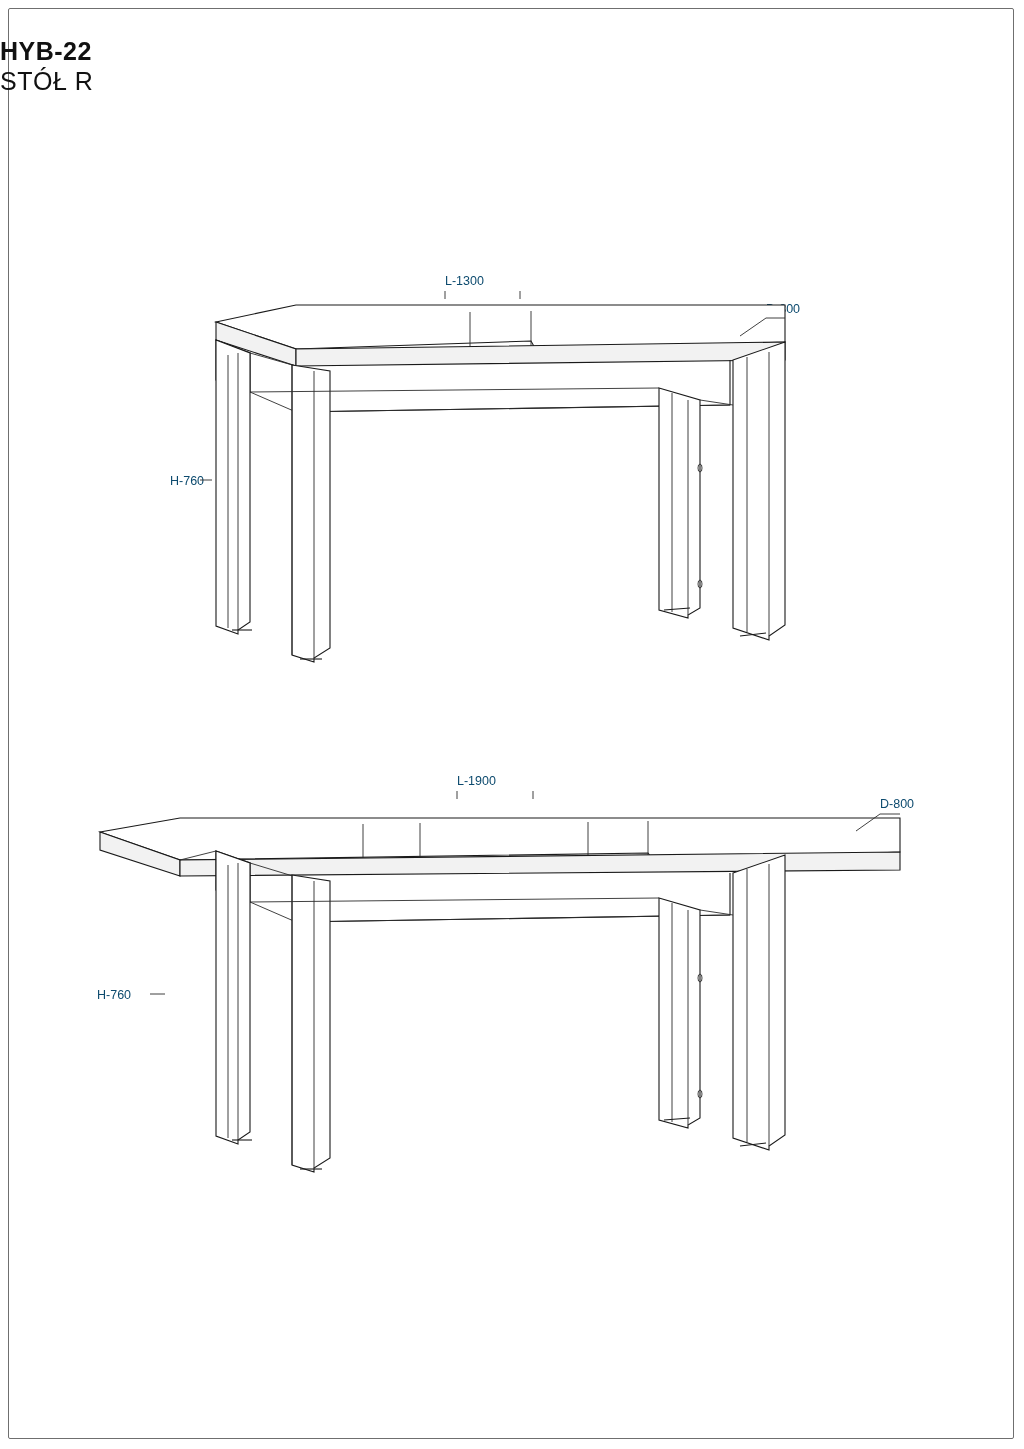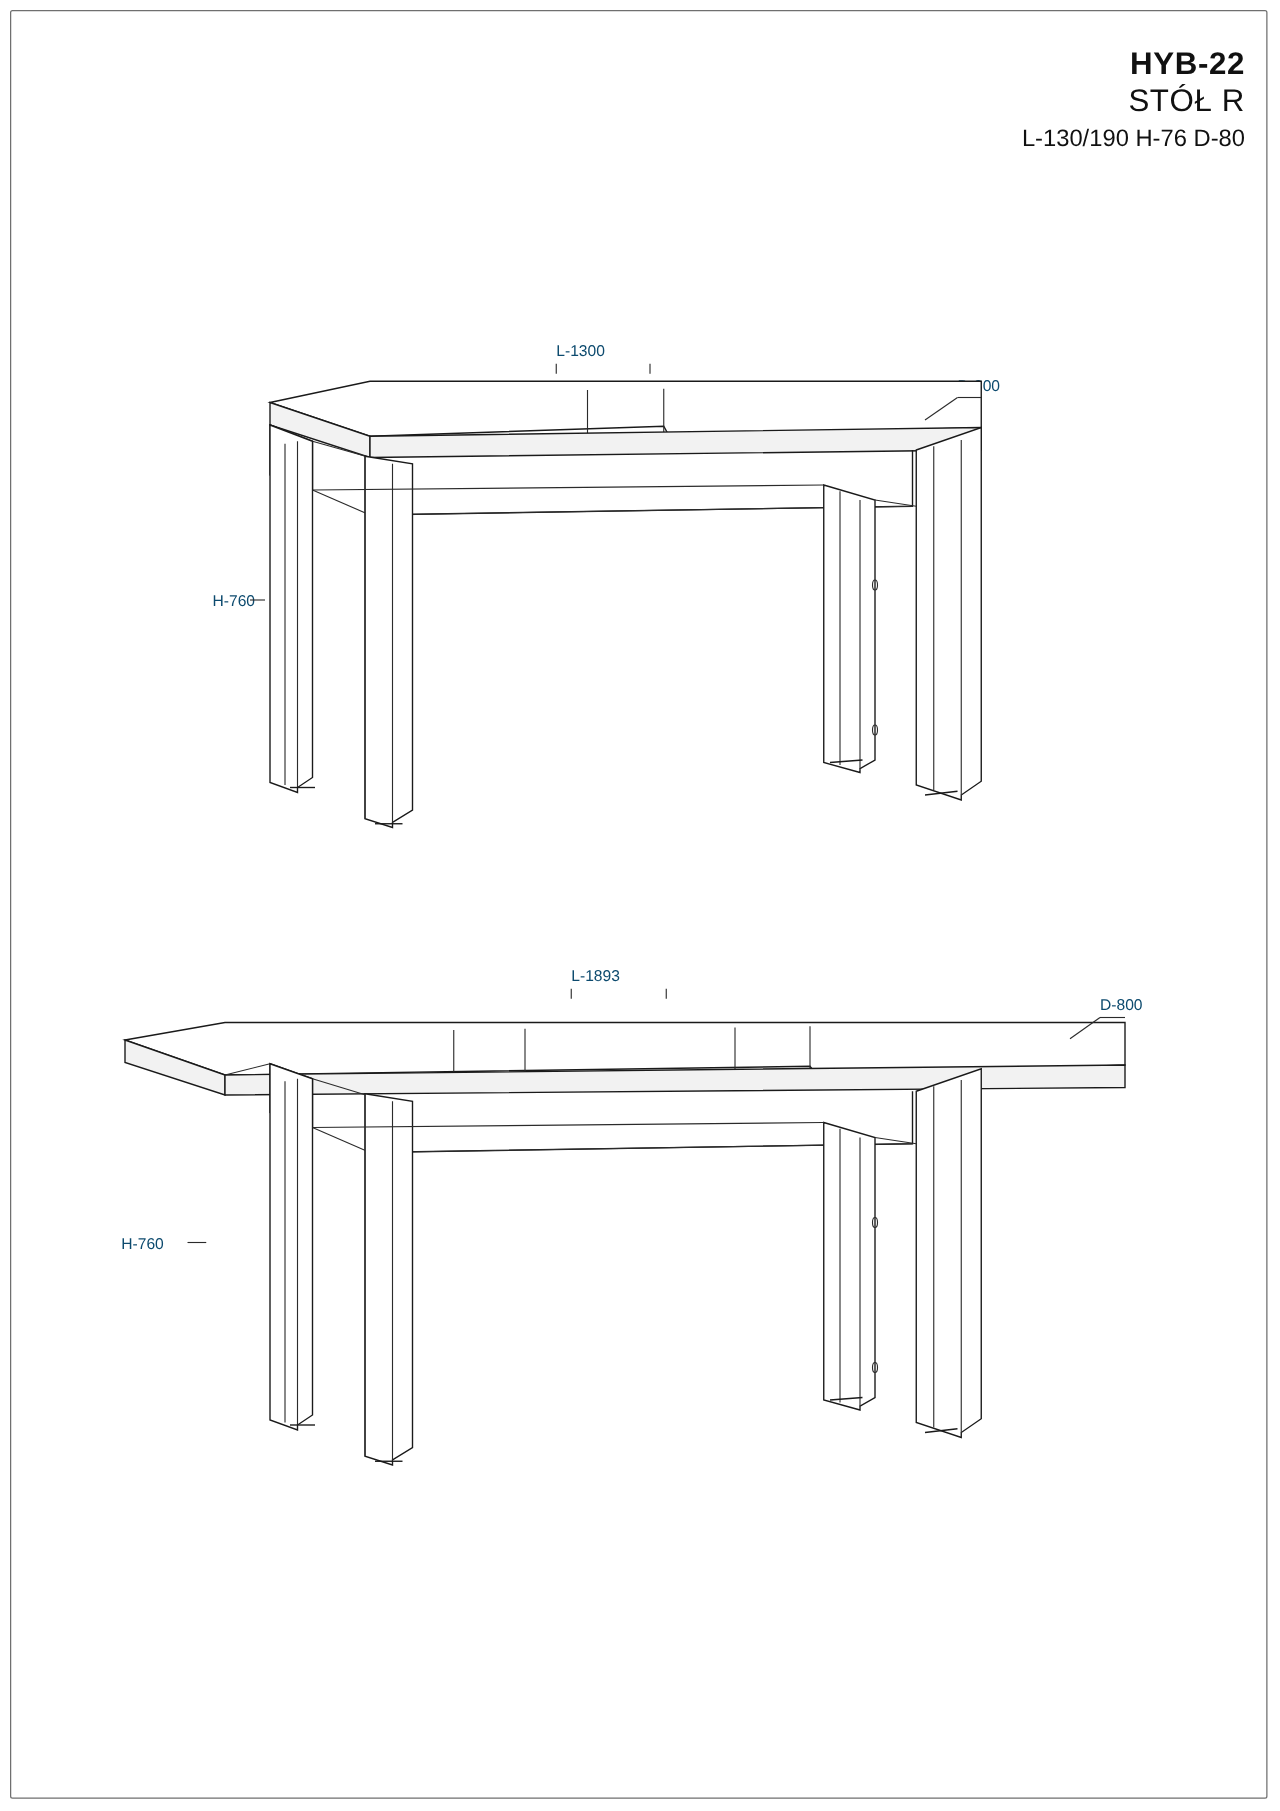--- a/index.html
+++ b/index.html
@@ -26,21 +26,21 @@
     height: 1431px;
     border: 1px solid #6f6f6f;
     box-sizing: border-box;
     border-radius: 2px;
   }
   .title-block {
     position: absolute;
     left: 0;
     top: 36px;
     width: 996px;
-    text-align: right;
+    text-align: left;
   }
   .title-line1 {
     font-size: 25px;
     font-weight: bold;
     letter-spacing: 0.5px;
     line-height: 30px;
   }
   .title-line2 {
     font-size: 25px;
     font-weight: normal;
@@ -93,28 +93,27 @@
 </head>
 <body>
 
 <div id="page">
 
   <div class="page-border"></div>
 
   <div class="title-block">
     <div class="title-line1">HYB-22</div>
     <div class="title-line2">STÓŁ R</div>
-    <div class="title-sub">L-130/190 H-76 D-80</div>
   </div>
 
   <div class="dim-label" style="left:445px; top:274px;">L-1300</div>
   <div class="dim-label" style="left:766px; top:302px;">D-800</div>
   <div class="dim-label" style="left:170px; top:474px;">H-760</div>
 
-  <div class="dim-label" style="left:457px; top:774px;">L-1893</div>
+  <div class="dim-label" style="left:457px; top:774px;">L-1900</div>
   <div class="dim-label" style="left:880px; top:797px;">D-800</div>
   <div class="dim-label" style="left:97px; top:988px;">H-760</div>
 
   <svg class="drawing" viewBox="0 0 1024 1449">
 
     <g>
 
       <polygon class="face" points="216,322 296,305 785,305 785,342 536,350 531,341 296,349"></polygon>
 
       <polyline class="thin" points="470,312 470,350"></polyline>

